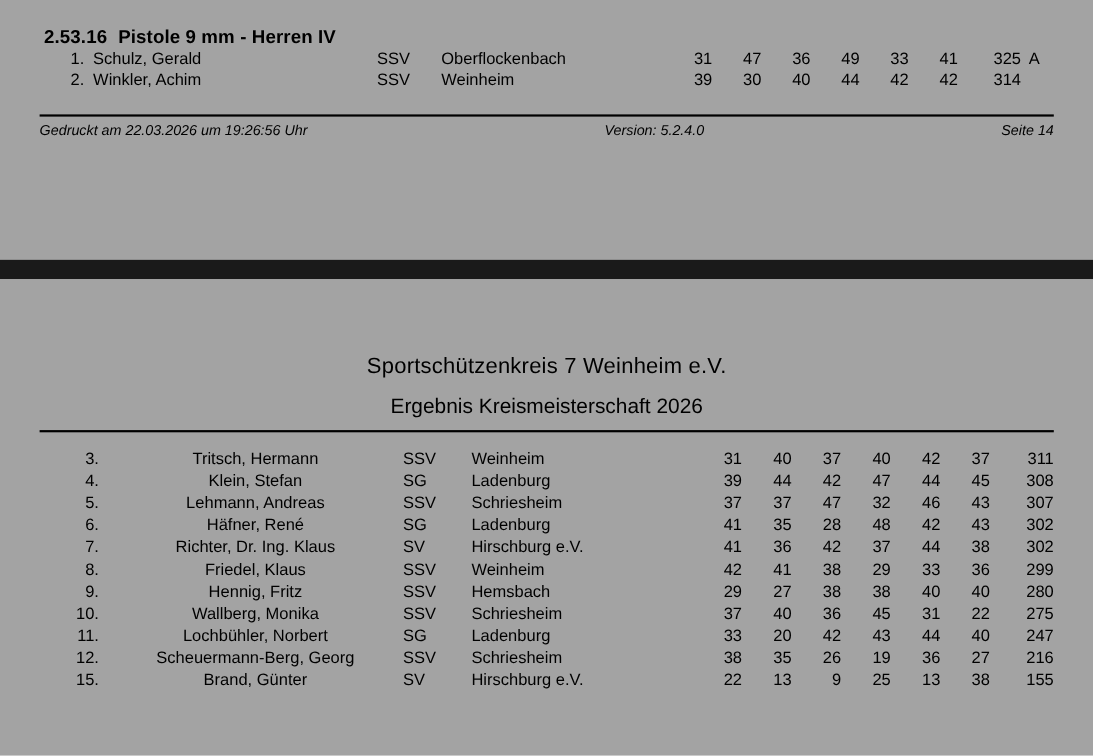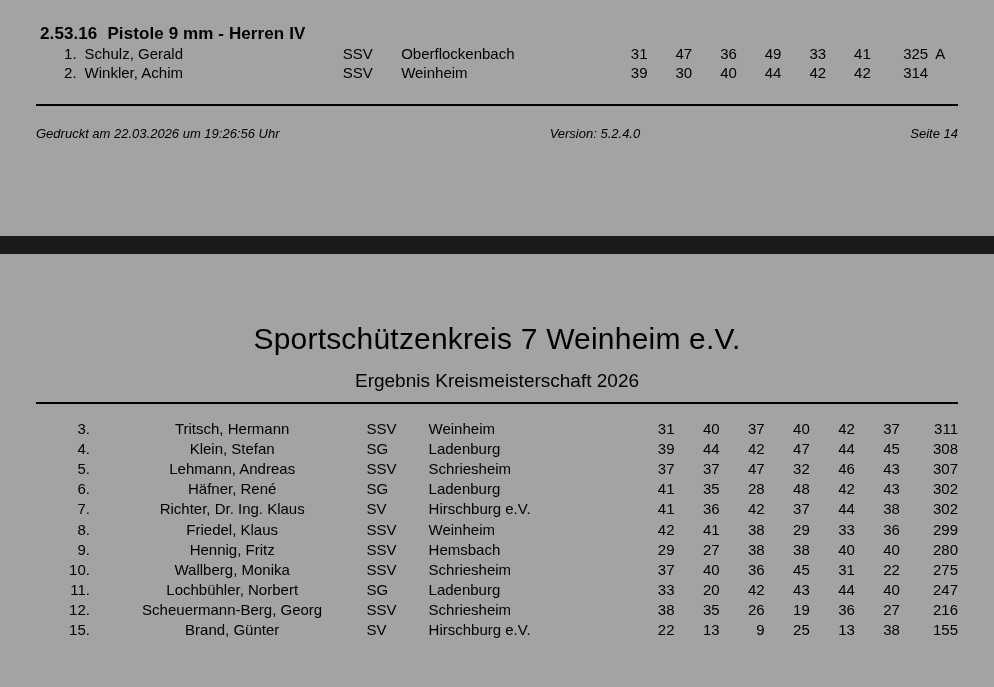--- a/index.html
+++ b/index.html
@@ -96,21 +96,21 @@
   .footer-rule {
     border-top: 2px solid #000;
     margin-top: 22px;
   }
   .footer {
     display: flex;
     justify-content: space-between;
     align-items: baseline;
     font-style: italic;
     font-size: 13px;
-    padding-top: 20px;
+    padding-top: 5px;
   }
   .footer .mid {
   }
 
   
   .page-gap {
     position: absolute;
     top: 236px;
     left: 0;
     right: 0;
@@ -130,21 +130,21 @@
   .page-two {
     top: 254px;
     bottom: 0;
     height: 433px;
     padding: 0 36px;
     box-sizing: border-box;
   }
 
   .doc-title {
     text-align: center;
-    font-size: 30px;
+    font-size: 20px;
     margin-top: 68px;
     font-weight: normal;
     letter-spacing: 0.2px;
   }
   .doc-subtitle {
     text-align: center;
     font-size: 19px;
     margin-top: 14px;
     font-weight: normal;
   }

